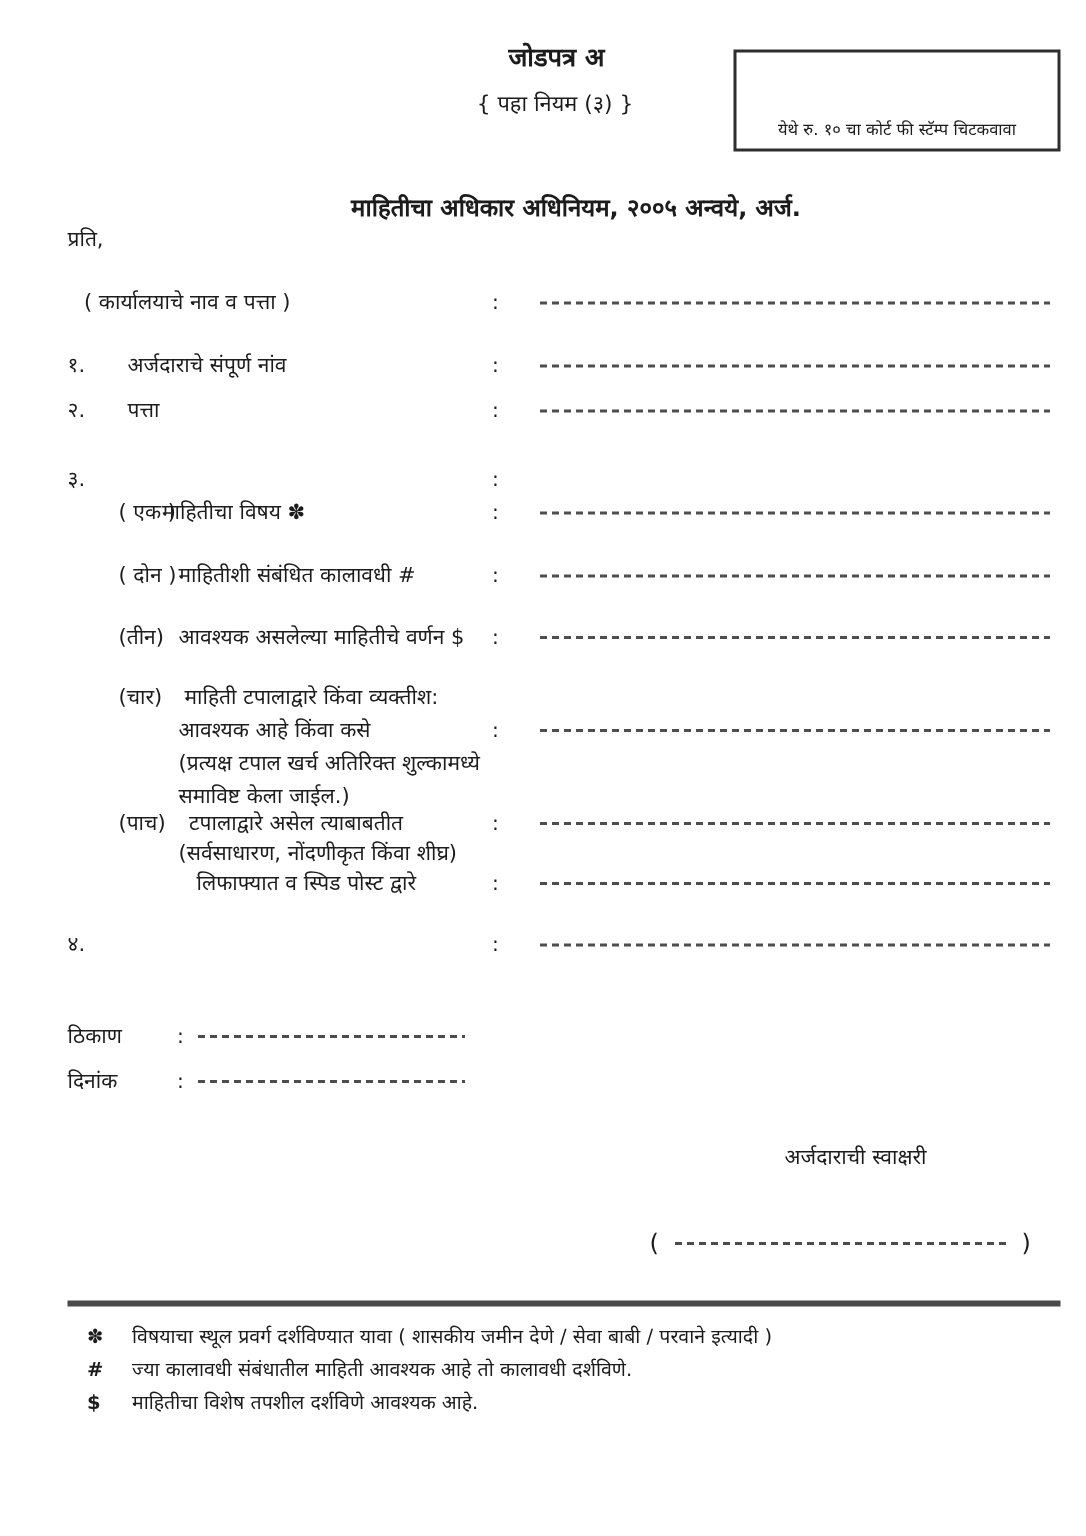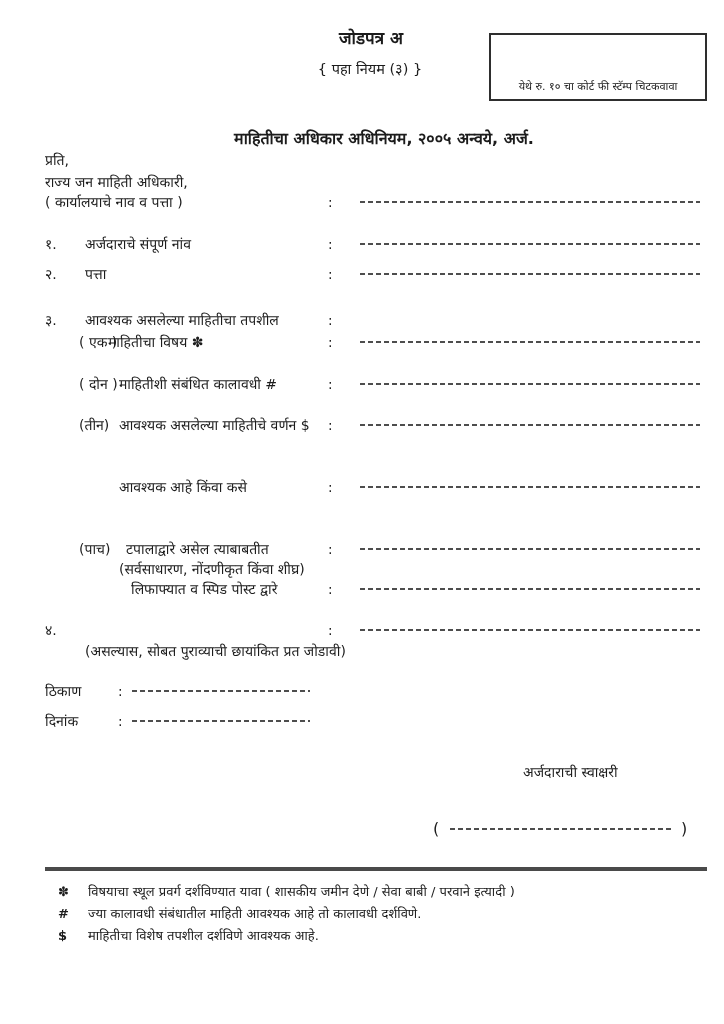--- a/index.html
+++ b/index.html
@@ -42,46 +42,42 @@
 
   <div class="stamp-box">
     <span>येथे रु. १० चा कोर्ट फी स्टॅम्प चिटकवावा</span>
   </div>
 
   <div class="center main-title">माहितीचा अधिकार अधिनियम, २००५ अन्वये, अर्ज.</div>
 
   <div class="row" style="top:150px">
     <span class="lbl" style="left:45px">प्रति,</span>
   </div>
-  <div class="row" style="top:172px">
-    <span class="lbl" style="left:45px">राज्य जन माहिती अधिकारी,</span>
-  </div>
   <div class="row" style="top:192px">
-    <span class="lbl" style="left:45px">( कार्यालयाचे नाव व पत्ता )</span>
+    <span class="lbl" style="left:56px">( कार्यालयाचे नाव व पत्ता )</span>
     <span class="colon">:</span>
     <div class="dash"></div>
   </div>
 
   <div class="row" style="top:234px">
     <span class="lbl" style="left:45px">१.</span>
     <span class="lbl" style="left:85px">अर्जदाराचे संपूर्ण नांव</span>
     <span class="colon">:</span>
     <div class="dash"></div>
   </div>
 
   <div class="row" style="top:264px">
     <span class="lbl" style="left:45px">२.</span>
     <span class="lbl" style="left:85px">पत्ता</span>
     <span class="colon">:</span>
     <div class="dash"></div>
   </div>
 
   <div class="row" style="top:310px">
     <span class="lbl" style="left:45px">३.</span>
-    <span class="lbl" style="left:85px">आवश्यक असलेल्या माहितीचा तपशील</span>
     <span class="colon">:</span>
   </div>
 
   <div class="row" style="top:332px">
     <span class="lbl" style="left:79px">( एक )</span>
     <span class="lbl" style="left:108px">माहितीचा विषय ✽</span>
     <span class="colon">:</span>
     <div class="dash"></div>
   </div>
 
@@ -92,24 +88,34 @@
     <div class="dash"></div>
   </div>
 
   <div class="row" style="top:415px">
     <span class="lbl" style="left:79px">(तीन)</span>
     <span class="lbl" style="left:119px">आवश्यक असलेल्या माहितीचे वर्णन $</span>
     <span class="colon">:</span>
     <div class="dash"></div>
   </div>
 
+  <div class="row" style="top:455px">
+    <span class="lbl" style="left:79px">(चार)</span>
+    <span class="lbl" style="left:123px">माहिती टपालाद्वारे किंवा व्यक्तीश:</span>
+  </div>
   <div class="row" style="top:477px">
     <span class="lbl" style="left:119px">आवश्यक आहे किंवा कसे</span>
     <span class="colon">:</span>
     <div class="dash"></div>
+  </div>
+  <div class="row" style="top:499px">
+    <span class="lbl" style="left:119px">(प्रत्यक्ष टपाल खर्च अतिरिक्त शुल्कामध्ये</span>
+  </div>
+  <div class="row" style="top:521px">
+    <span class="lbl" style="left:119px">समाविष्ट केला जाईल.)</span>
   </div>
 
   <div class="row" style="top:539px">
     <span class="lbl" style="left:79px">(पाच)</span>
     <span class="lbl" style="left:126px">टपालाद्वारे असेल त्याबाबतीत</span>
     <span class="colon">:</span>
     <div class="dash"></div>
   </div>
   <div class="row" style="top:559px">
     <span class="lbl" style="left:119px">(सर्वसाधारण, नोंदणीकृत किंवा शीघ्र)</span>
@@ -117,23 +123,20 @@
   <div class="row" style="top:579px">
     <span class="lbl" style="left:131px">लिफाफ्यात व स्पिड पोस्ट द्वारे</span>
     <span class="colon">:</span>
     <div class="dash"></div>
   </div>
 
   <div class="row" style="top:620px">
     <span class="lbl" style="left:45px">४.</span>
     <span class="colon">:</span>
     <div class="dash"></div>
-  </div>
-  <div class="row" style="top:641px">
-    <span class="lbl" style="left:85px">(असल्यास, सोबत पुराव्याची छायांकित प्रत जोडावी)</span>
   </div>
 
   <div class="row" style="top:681px">
     <span class="lbl" style="left:45px">ठिकाण</span>
     <span class="colon near">:</span>
     <div class="dash short"></div>
   </div>
   <div class="row" style="top:711px">
     <span class="lbl" style="left:45px">दिनांक</span>
     <span class="colon near">:</span>

